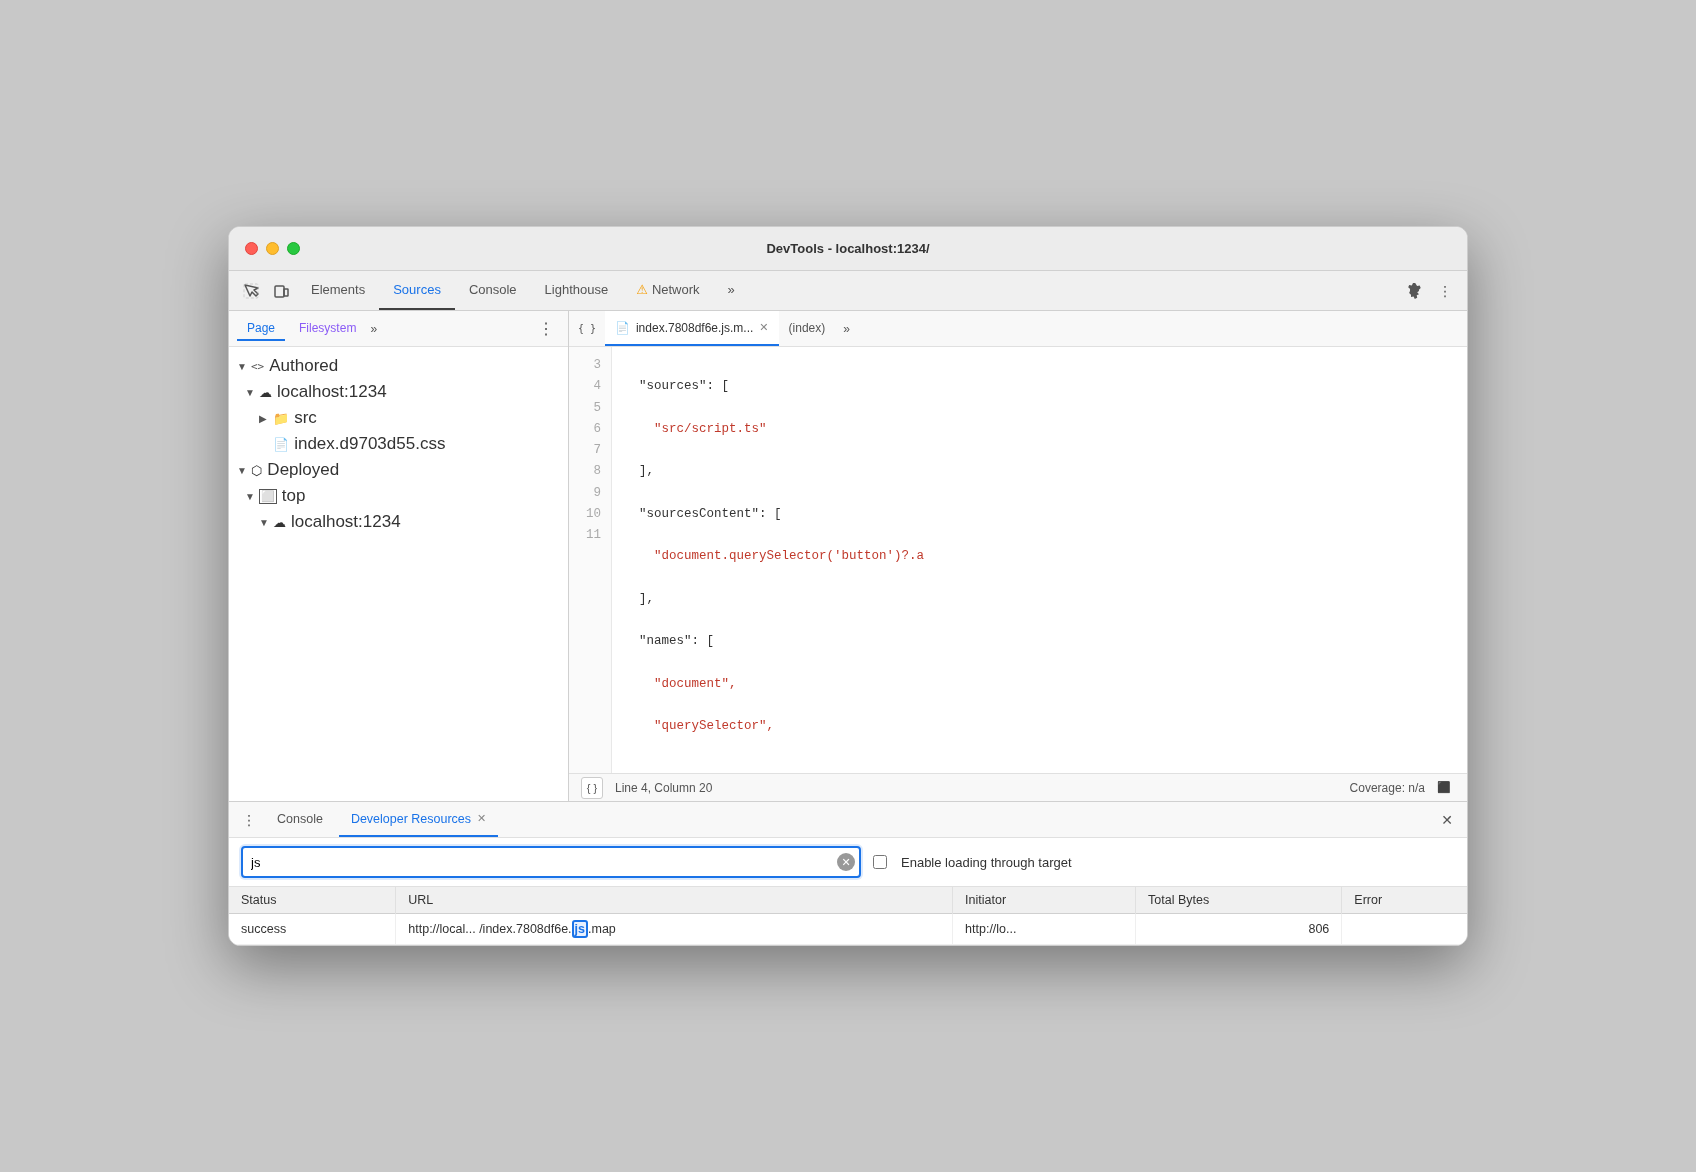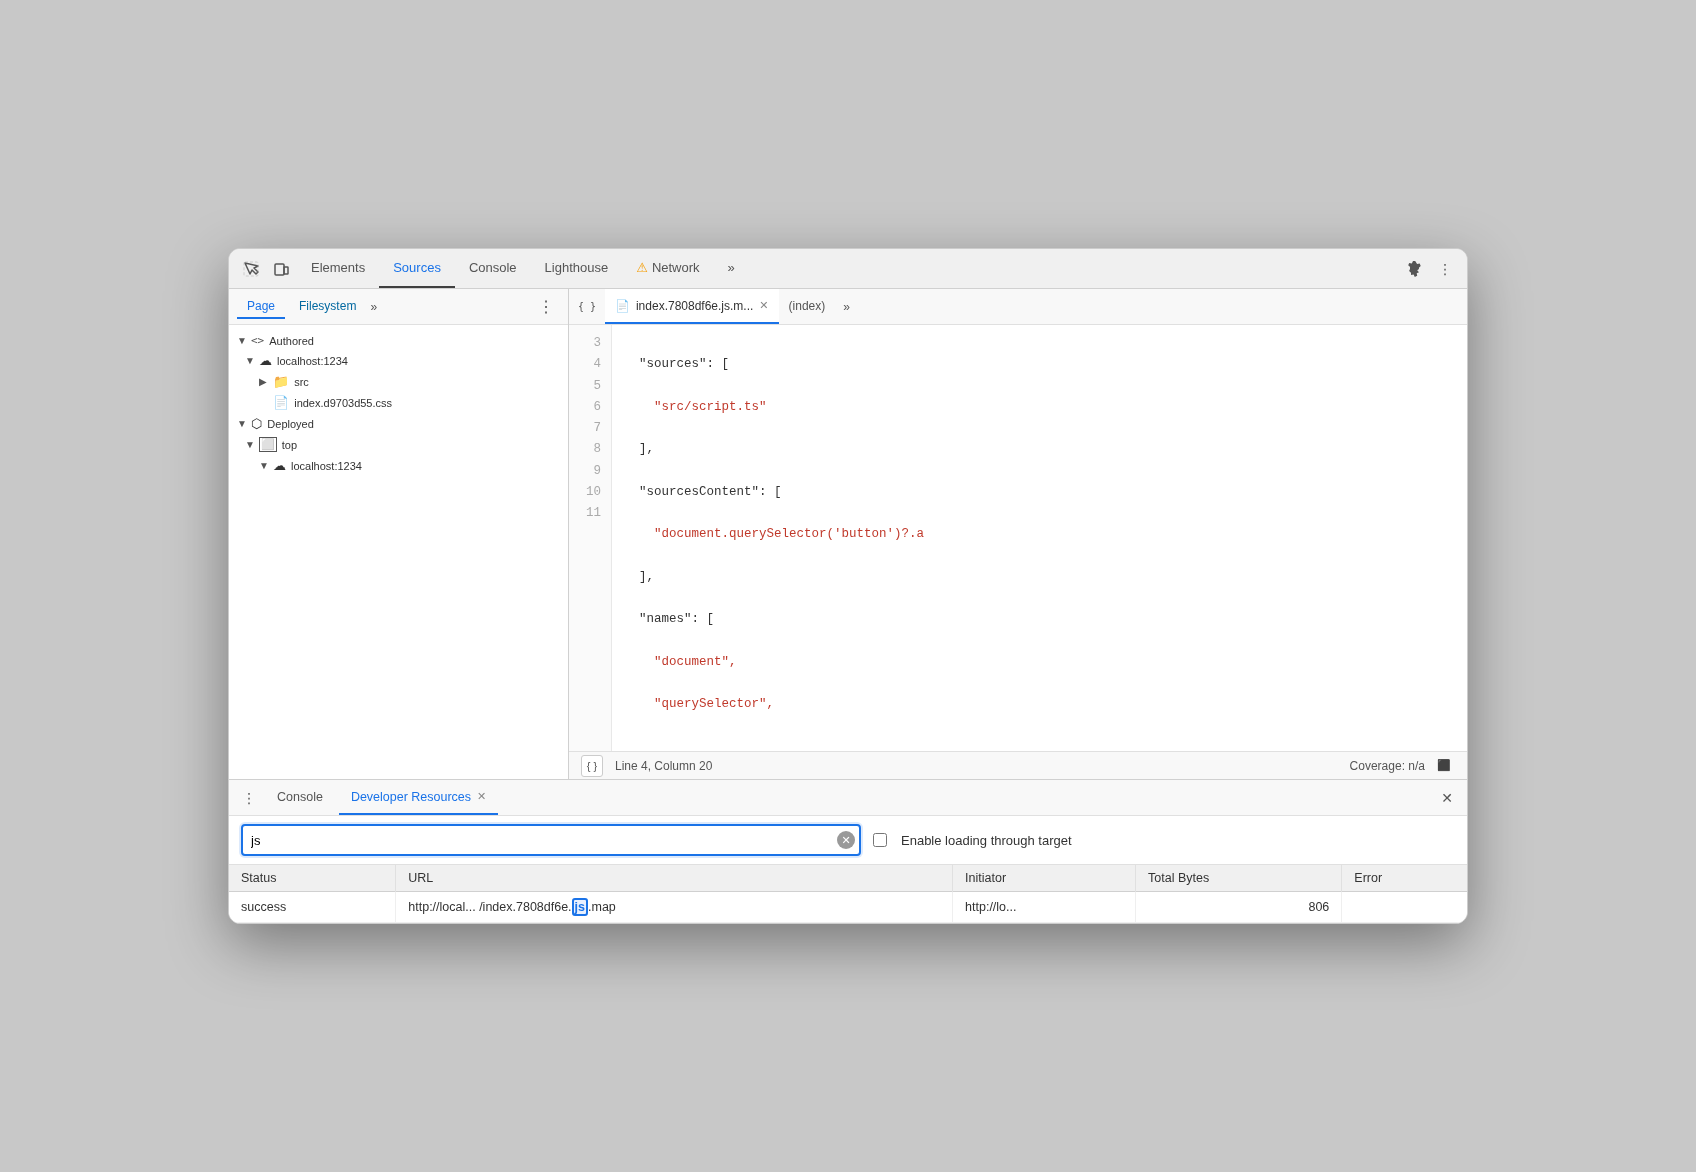--- a/index.html
+++ b/index.html
@@ -113,21 +113,21 @@
       align-items: center;
       padding: 0 8px;
       height: 36px;
       border-bottom: 1px solid #e0e0e0;
       background: #f8f8f8;
       gap: 4px;
     }
     .left-tab {
       padding: 4px 10px;
       font-size: 12px;
-      color: #0369a1;
+      color: #8b5cf6;
       cursor: pointer;
       border-bottom: 2px solid transparent;
     }
     .left-tab.active {
       color: #1a73e8;
       border-bottom: 2px solid #1a73e8;
     }
     .left-tab-more {
       font-size: 12px;
       color: #555;
@@ -158,21 +158,21 @@
       width: 14px;
       font-size: 10px;
       color: #555;
       flex-shrink: 0;
     }
     .tree-icon {
       margin-right: 5px;
       font-size: 13px;
       flex-shrink: 0;
     }
-    .tree-label { font-size: 11px; }
+    .tree-label { font-size: 17px; }
     .indent-1 { padding-left: 16px; }
     .indent-2 { padding-left: 30px; }
     
     .right-panel {
       flex: 1;
       display: flex;
       flex-direction: column;
       background: #fff;
     }
     .editor-tabs {
@@ -418,20 +418,28 @@
       background: #f8f8f8;
       font-size: 12px;
       color: #555;
     }
   </style>
 </head>
 <body>
 
 <div class="window">
 
+  <div class="title-bar">
+    <div class="title-bar-buttons">
+      <div class="btn-close"></div>
+      <div class="btn-min"></div>
+      <div class="btn-max"></div>
+    </div>
+    <span class="title-text">DevTools - localhost:1234/</span>
+  </div>
 
   <div class="toolbar">
     <button class="toolbar-icon-btn" title="Inspect">
       <svg width="16" height="16" viewBox="0 0 16 16" fill="none" stroke="#555" stroke-width="1.5">
         <path d="M2 2 L7 13 L9 9 L13 13 L15 11 L11 7 L15 5 Z" stroke-linejoin="round"></path>
         <rect x="1" y="1" width="14" height="14" rx="1" fill="none" stroke="#aaa" stroke-width="0.5" stroke-dasharray="3,2"></rect>
       </svg>
     </button>
     <button class="toolbar-icon-btn" title="Toggle device toolbar">
       <svg width="16" height="16" viewBox="0 0 16 16" fill="none" stroke="#555" stroke-width="1.5">

